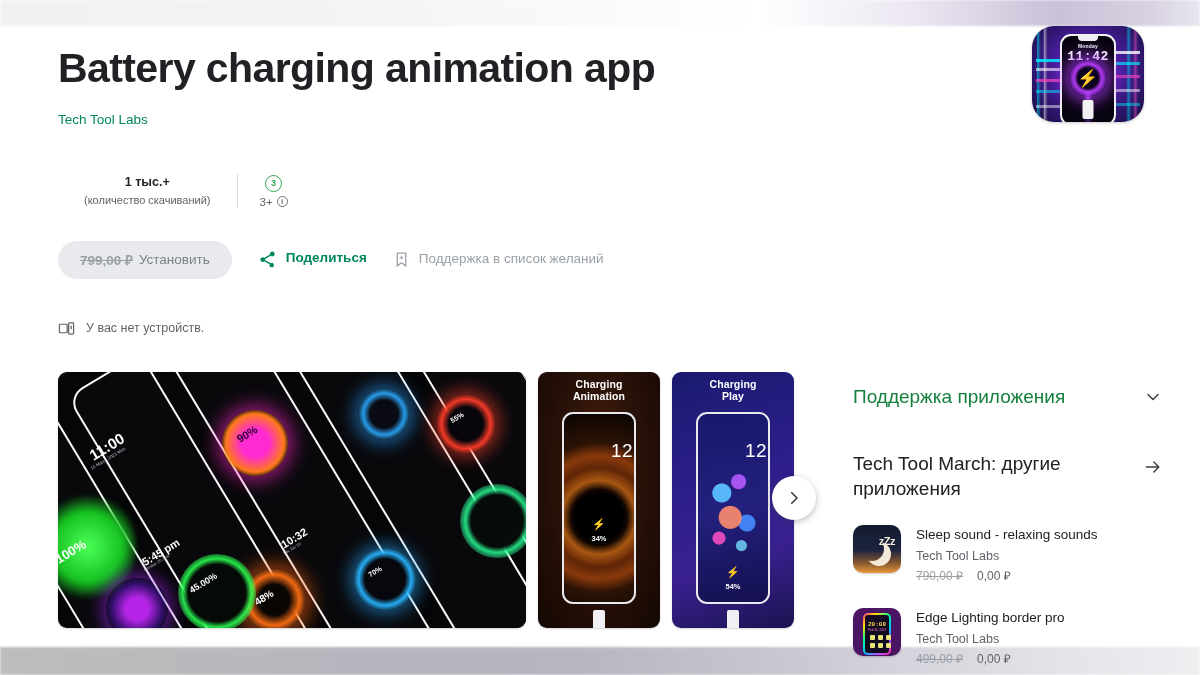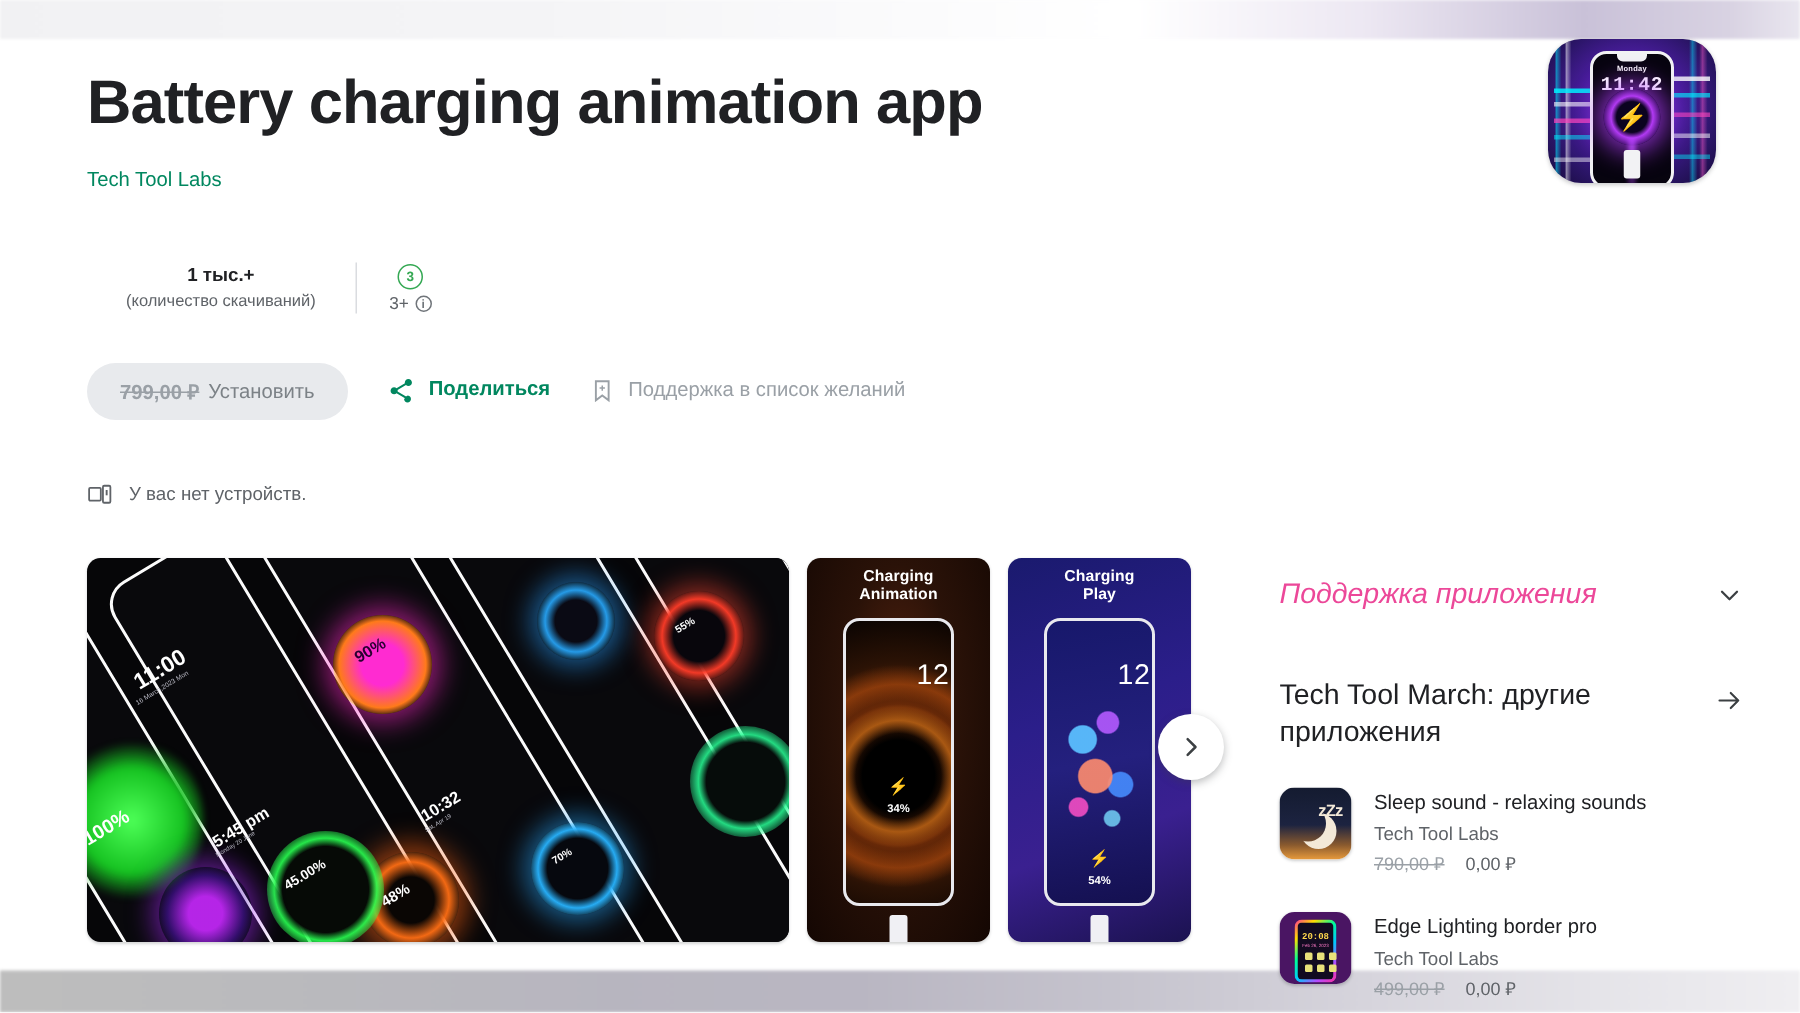--- a/index.html
+++ b/index.html
@@ -172,21 +172,21 @@
   .next-btn {
     position: absolute; left: 772px; top: 476px;
     width: 44px; height: 44px; border-radius: 50%;
     background: #fff; box-shadow: 0 2px 6px rgba(60,64,67,.35);
     display: flex; align-items: center; justify-content: center; cursor: pointer; z-index: 6;
   }
 
   
   .sidebar { position: absolute; left: 853px; top: 386px; width: 310px; }
   .support-row { display: flex; align-items: center; justify-content: space-between; cursor: pointer; }
-  .support-title { font-size: 19px; font-weight: 400; color: #ec4899; font-style: italic; }
+  .support-title { font-size: 19px; font-weight: 400; color: #15803d; }
   .sec-head { display: flex; align-items: flex-start; justify-content: space-between; margin-top: 44px; cursor: pointer; }
   .sec-title { font-size: 19px; font-weight: 500; color: #202124; line-height: 1.3; max-width: 240px; }
   .app-row { display: flex; gap: 15px; margin-top: 24px; cursor: pointer; align-items: flex-start; }
   .row-icon { width: 48px; height: 48px; border-radius: 10px; flex: 0 0 48px; position: relative; overflow: hidden; box-shadow: 0 1px 2px rgba(60,64,67,.25); }
   .row-name { font-size: 13.5px; color: #202124; line-height: 20px; }
   .row-dev { font-size: 12.5px; color: #5f6368; line-height: 20px; margin-top: 1px; }
   .row-prices { display: flex; gap: 14px; margin-top: 1px; }
   .row-old { font-size: 12px; color: #9aa0a6; text-decoration: line-through; }
   .row-new { font-size: 12px; color: #5f6368; }
 

